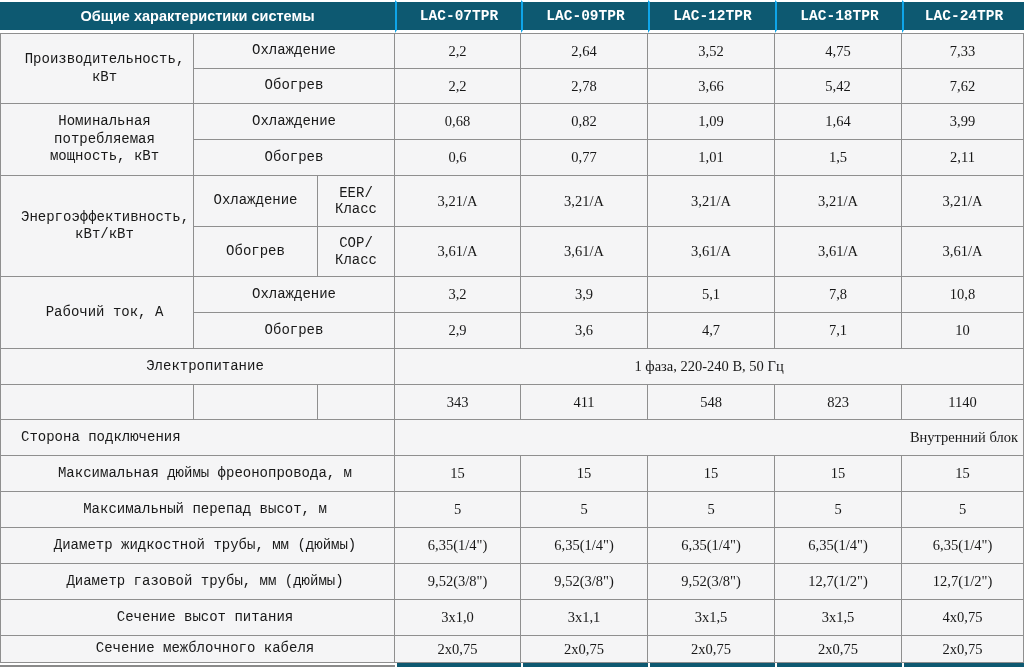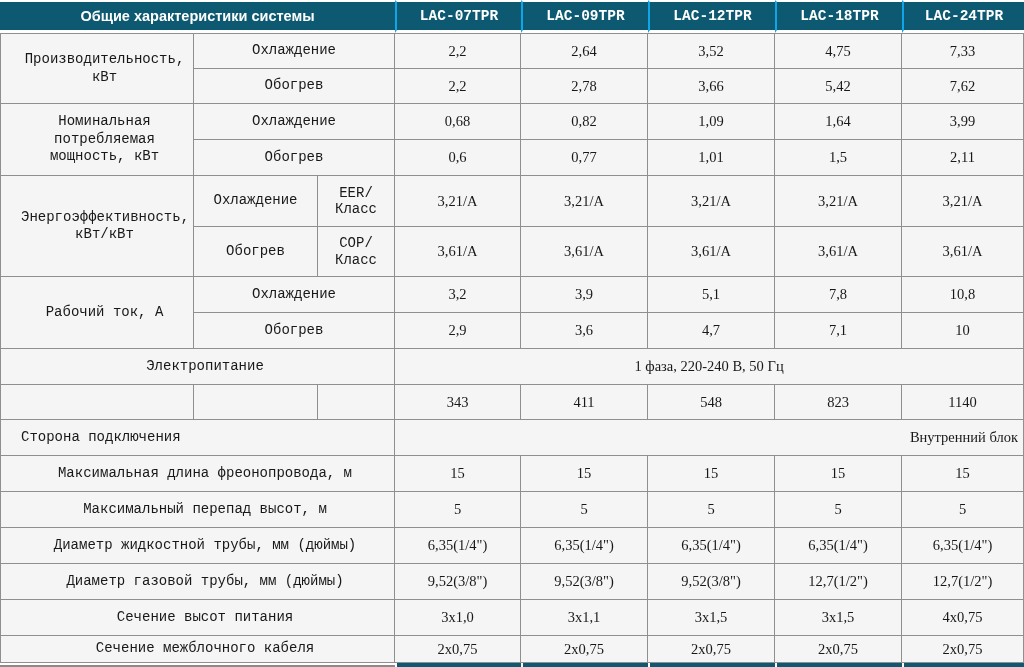--- a/index.html
+++ b/index.html
@@ -154,21 +154,21 @@
     <td class="val">823</td>
     <td class="val">1140</td>
   </tr>
 
   <tr style="height:36px">
     <td colspan="3" class="lbl lbl-left el">Сторона подключения</td>
     <td colspan="5" class="val val-left">Внутренний блок</td>
   </tr>
 
   <tr style="height:36px">
-    <td colspan="3" class="lbl el">Максимальная длина фреонопровода, м</td>
+    <td colspan="3" class="lbl el">Максимальная дюймы фреонопровода, м</td>
     <td class="val">15</td>
     <td class="val">15</td>
     <td class="val">15</td>
     <td class="val">15</td>
     <td class="val">15</td>
   </tr>
   <tr style="height:36px">
     <td colspan="3" class="lbl el">Максимальный перепад высот, м</td>
     <td class="val">5</td>
     <td class="val">5</td>

